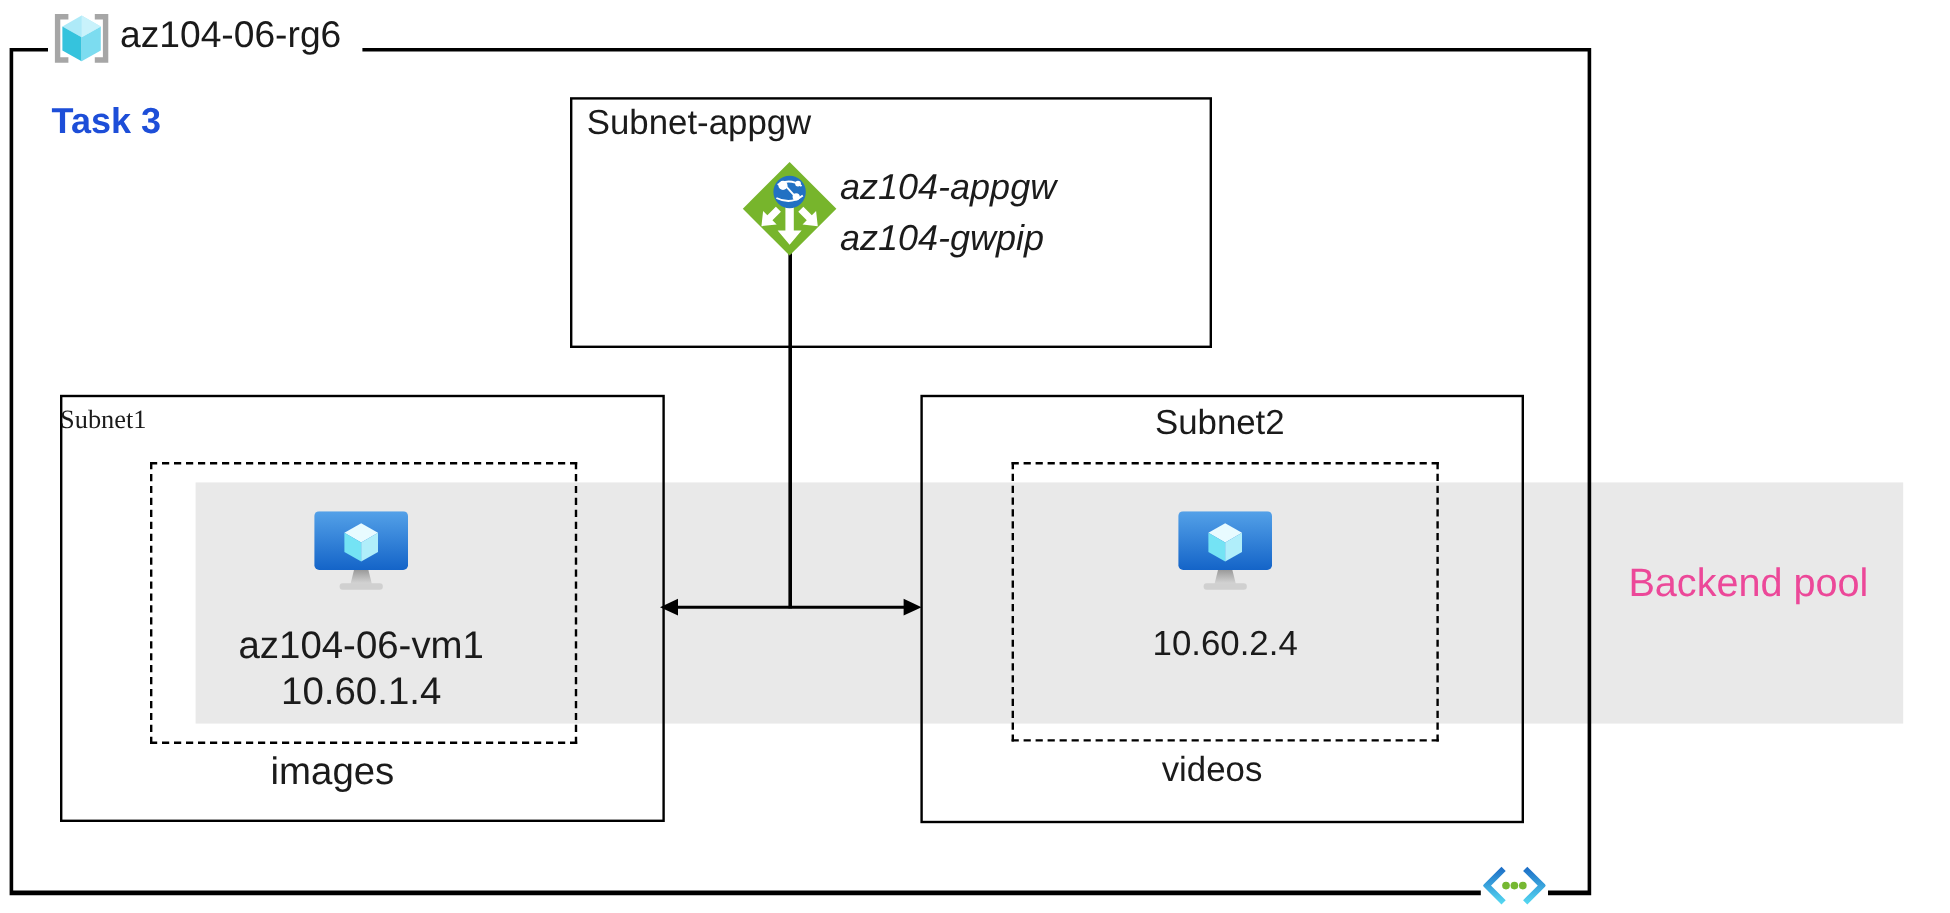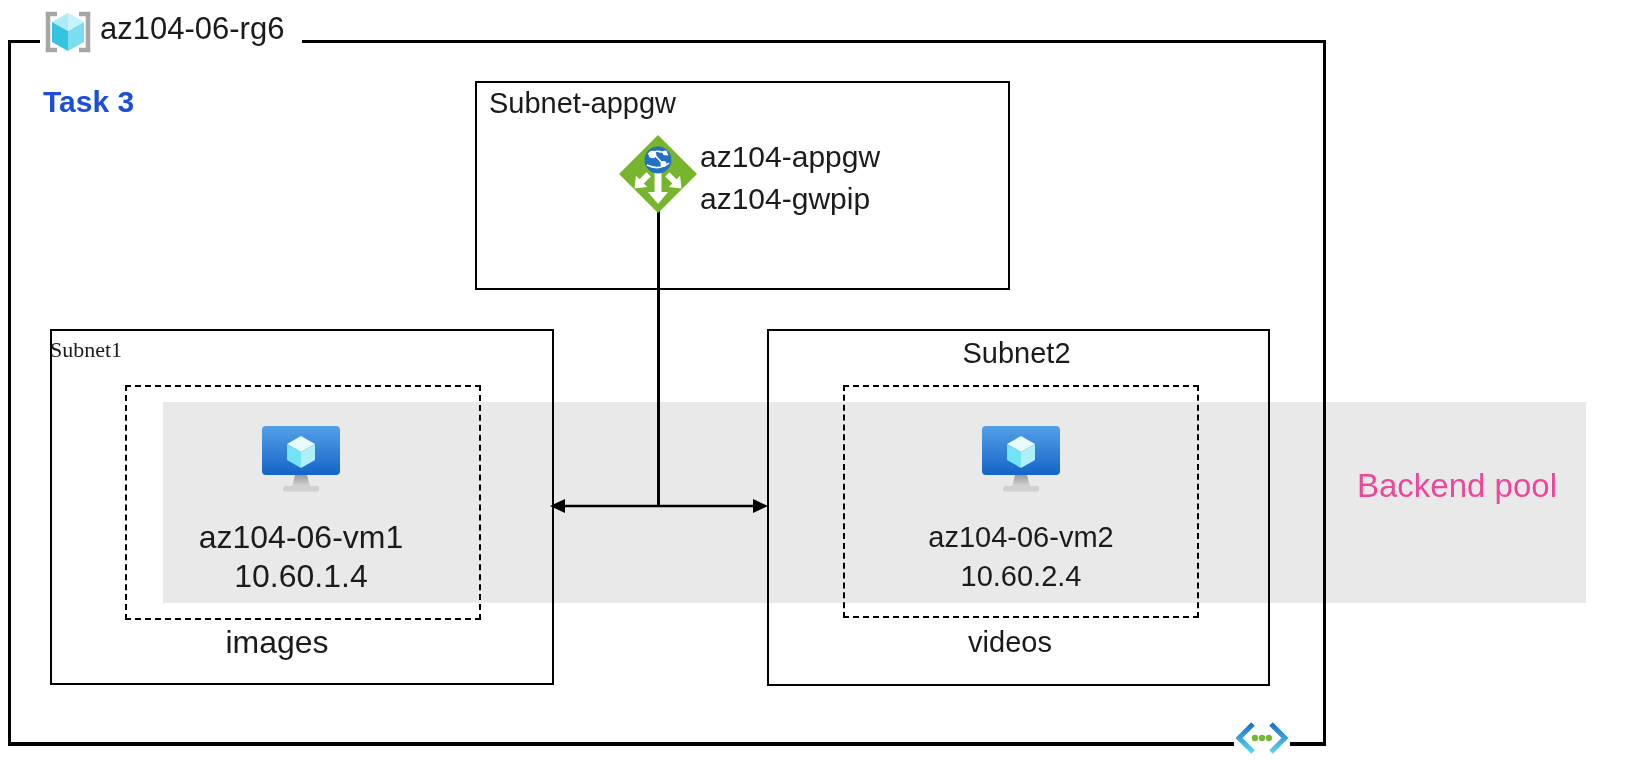--- a/index.html
+++ b/index.html
@@ -14,21 +14,21 @@
   
   .rg-box{left:8px;top:40px;width:1312px;height:699px;border:3px solid #000;border-bottom-width:4px;background:transparent;}
   .legend-patch{left:40px;top:34px;width:262px;height:12px;background:#fff;}
   .rg-icon{left:43px;top:10px;width:50px;height:44px;}
   .rg-name{left:100px;top:11px;font-size:31px;color:#1a1a1a;white-space:nowrap;}
   .task-label{left:43px;top:85px;font-size:30px;font-weight:bold;color:#1d4ed8;}
   
   .appgw-box{left:475px;top:81px;width:531px;height:205px;border:2px solid #000;background:#fff;}
   .appgw-label{left:489px;top:87px;font-size:29px;}
   .gw-icon{left:618px;top:134px;width:80px;height:80px;}
-  .gw-lines{left:700px;top:136px;font-size:30px;line-height:42px;white-space:nowrap;}
+  .gw-lines{left:700px;top:136px;font-size:30px;line-height:42px;white-space:nowrap;font-style:italic;}
   
   .v-line{left:657px;top:211px;width:3px;height:296px;background:#000;}
   .h-arrow{left:549px;top:495px;width:220px;height:22px;}
   
   .subnet1-box{left:50px;top:329px;width:500px;height:352px;border:2px solid #000;background:transparent;}
   .subnet2-box{left:767px;top:329px;width:499px;height:353px;border:2px solid #000;background:transparent;}
   .subnet1-title{left:50px;top:337px;width:500px;text-align:left;font-size:22px;font-family:Liberation Serif, serif;}
   .subnet2-title{left:767px;top:337px;width:499px;text-align:center;font-size:29px;}
   .dashed1{left:125px;top:385px;width:352px;height:231px;border:2px dashed #000;}
   .dashed2{left:843px;top:385px;width:352px;height:229px;border:2px dashed #000;}
@@ -125,21 +125,20 @@
       </linearGradient>
     </defs>
     <rect x="6" y="0" width="78" height="49" rx="4" fill="url(#scr2)"></rect>
     <polygon points="45,10 59,18 45,26 31,18" fill="#e8fbff"></polygon>
     <polygon points="31,18 45,26 45,42 31,34" fill="#74e3f4"></polygon>
     <polygon points="59,18 45,26 45,42 59,34" fill="#b0eefa"></polygon>
     <path d="M39,49 h12 l3,12 h-18 z" fill="url(#stand1)"></path>
     <rect x="27" y="60" width="36" height="5.5" rx="2.5" fill="#d0d0d0"></rect>
   </svg>
   <div class="abs vm-text2">
-    <div>az104-06-vm2</div>
     <div>10.60.2.4</div>
   </div>
   <div class="abs container2">videos</div>
 
   <svg class="abs h-arrow" viewBox="0 0 220 22">
     <line x1="12" y1="11" x2="208" y2="11" stroke="#000" stroke-width="2.5"></line>
     <polygon points="1,11 16,4 16,18" fill="#000"></polygon>
     <polygon points="219,11 204,4 204,18" fill="#000"></polygon>
   </svg>
 

